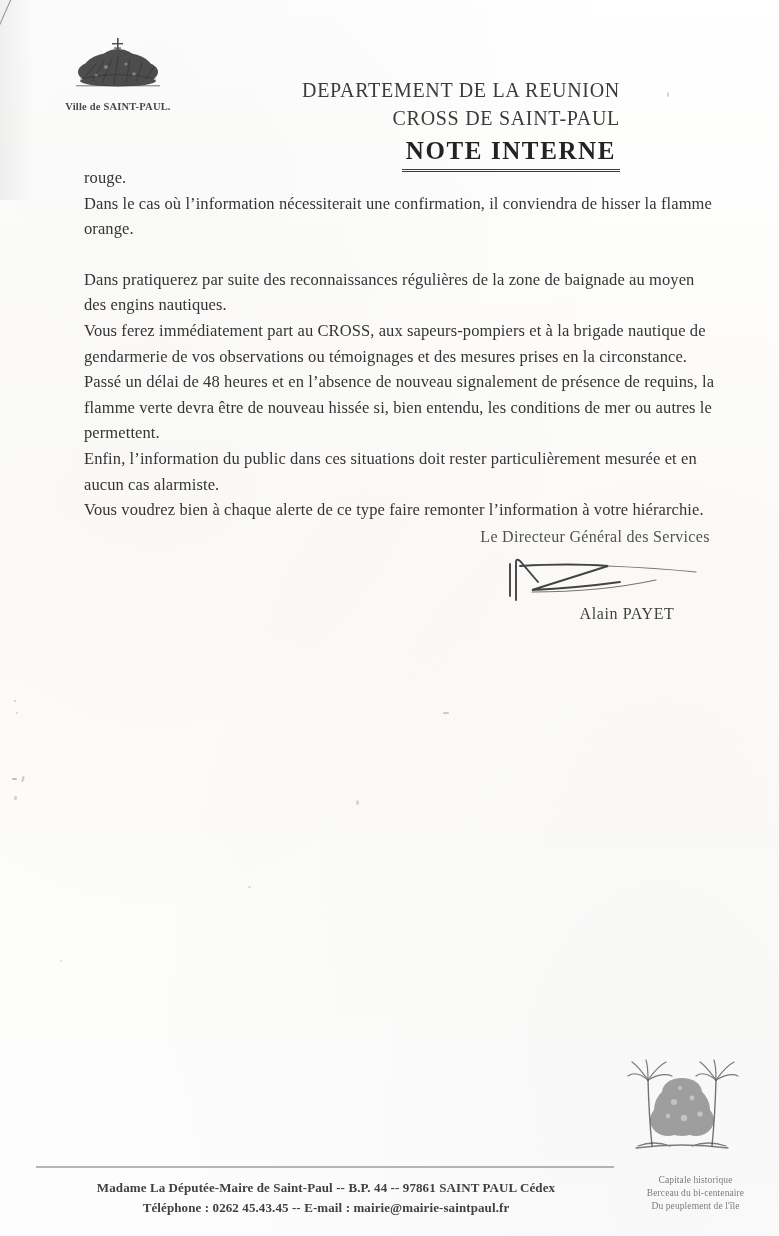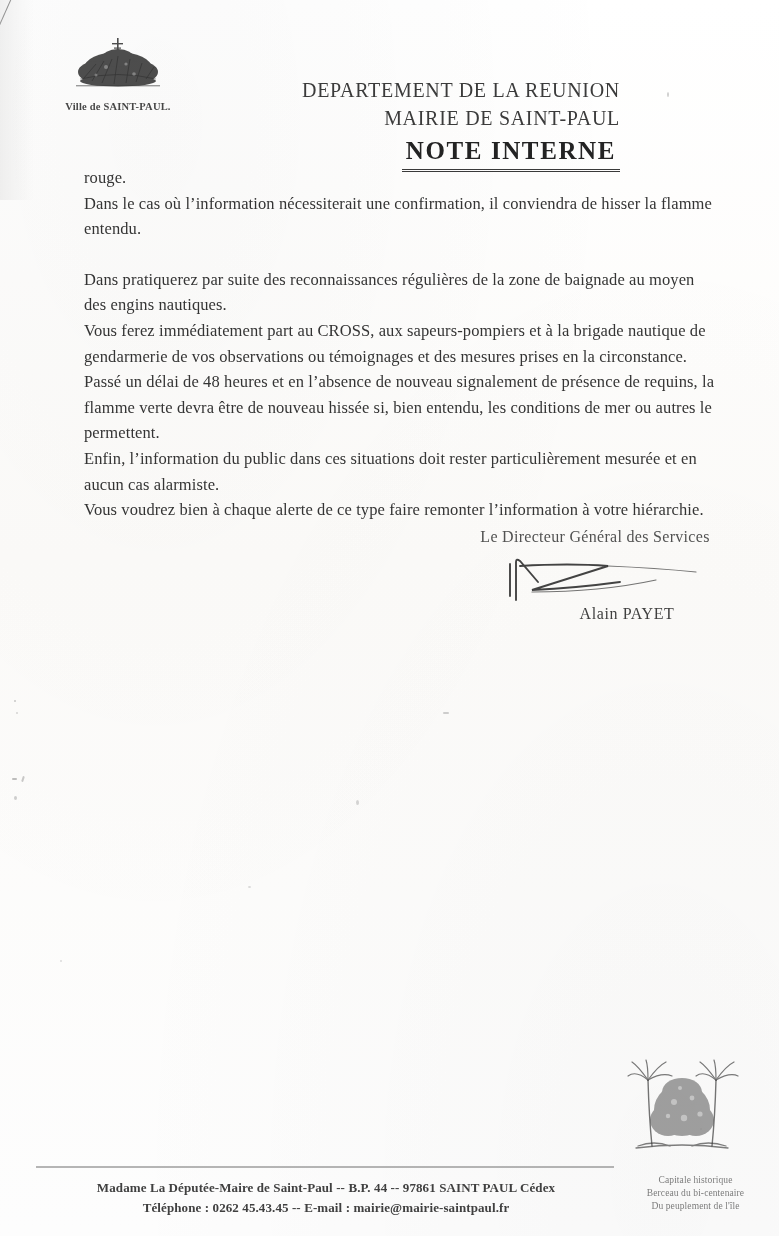--- a/index.html
+++ b/index.html
@@ -255,31 +255,31 @@
           <circle cx="66" cy="40" r="1.8"></circle>
             <circle cx="28" cy="41" r="1.5"></circle>
         </g>
         <rect x="8" y="51" width="84" height="1.4" fill="#3a3a3a" opacity="0.5"></rect>
       </svg>
       <div class="crest-caption">Ville de SAINT-PAUL.</div>
     </div>
 
     <div class="head-titles">
       <div class="head-line1">DEPARTEMENT DE LA REUNION</div>
-      <div class="head-line2">MAIRIE DE SAINT-PAUL</div>
+      <div class="head-line2">CROSS DE SAINT-PAUL</div>
       <div class="head-title">NOTE INTERNE</div>
     </div>
   </div>
 
   <div class="body-text">
     <div id="body-paragraphs">
         <div class="para">
           <div class="line">rouge.</div>
           <div class="line">Dans le cas où l’information nécessiterait une confirmation, il conviendra de hisser la flamme</div>
-          <div class="line">entendu.</div>
+          <div class="line">orange.</div>
         </div>
         <div class="gap"></div>
         <div class="para">
           <div class="line">Dans pratiquerez par suite des reconnaissances régulières de la zone de baignade au moyen</div>
           <div class="line">des engins nautiques.</div>
           <div class="line">Vous ferez  immédiatement part au CROSS, aux sapeurs-pompiers et à la brigade nautique de</div>
           <div class="line">gendarmerie de vos observations ou témoignages et des mesures prises en la circonstance.</div>
           <div class="line">Passé un délai de 48 heures et en l’absence de nouveau signalement de présence de requins, la</div>
           <div class="line">flamme verte devra être de nouveau hissée si, bien entendu, les conditions de mer ou autres le</div>
           <div class="line">permettent.</div>

